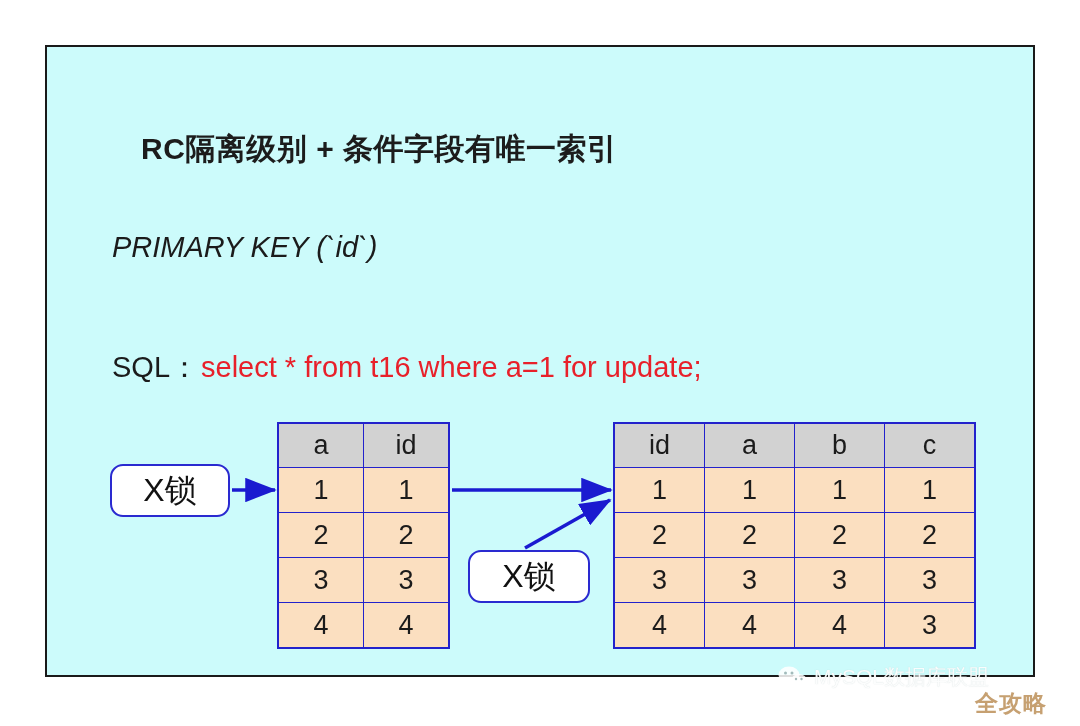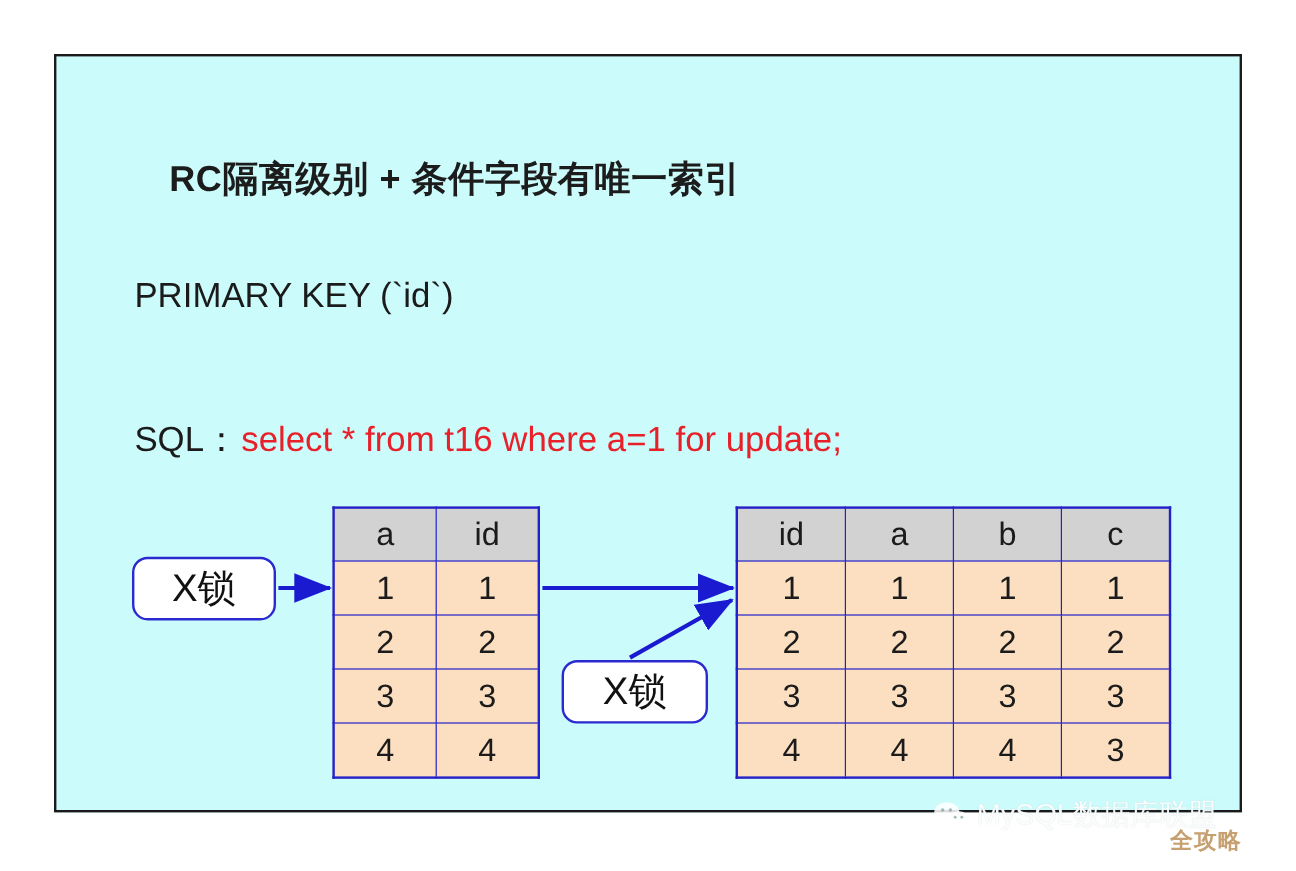--- a/index.html
+++ b/index.html
@@ -40,21 +40,21 @@
 
   #ddl-block {
     position: absolute;
     left: 65px;
     top: 180px;
     font-size: 29px;
     color: #1b1b1b;
     line-height: 40px;
     white-space: nowrap;
   }
-  .ddl-line { display: block; }
+  .ddl-line { display: block; font-style: italic; }
 
   #sql-line {
     position: absolute;
     left: 65px;
     top: 300px;
     font-size: 29px;
     color: #1b1b1b;
     white-space: nowrap;
     line-height: 40px;
   }
@@ -131,34 +131,34 @@
     width: 1080px;
     height: 726px;
     pointer-events: none;
   }
 
   
   #watermark-account {
     position: absolute;
     left: 778px;
     top: 663px;
-    font-size: 24px;
+    font-size: 21px;
     color: rgba(255,255,255,0.92);
     white-space: nowrap;
     display: flex;
     align-items: center;
     gap: 6px;
     text-shadow: 0 0 1px rgba(170,190,190,0.55);
   }
   #wechat-icon { display: block; }
   #watermark-brand {
     position: absolute;
     left: 975px;
     top: 688px;
-    font-size: 19px;
+    font-size: 23px;
     font-weight: bold;
     color: #c6a071;
     white-space: nowrap;
     letter-spacing: 1px;
   }
 </style>
 </head>
 <body>
 
 <div id="slide-frame">

